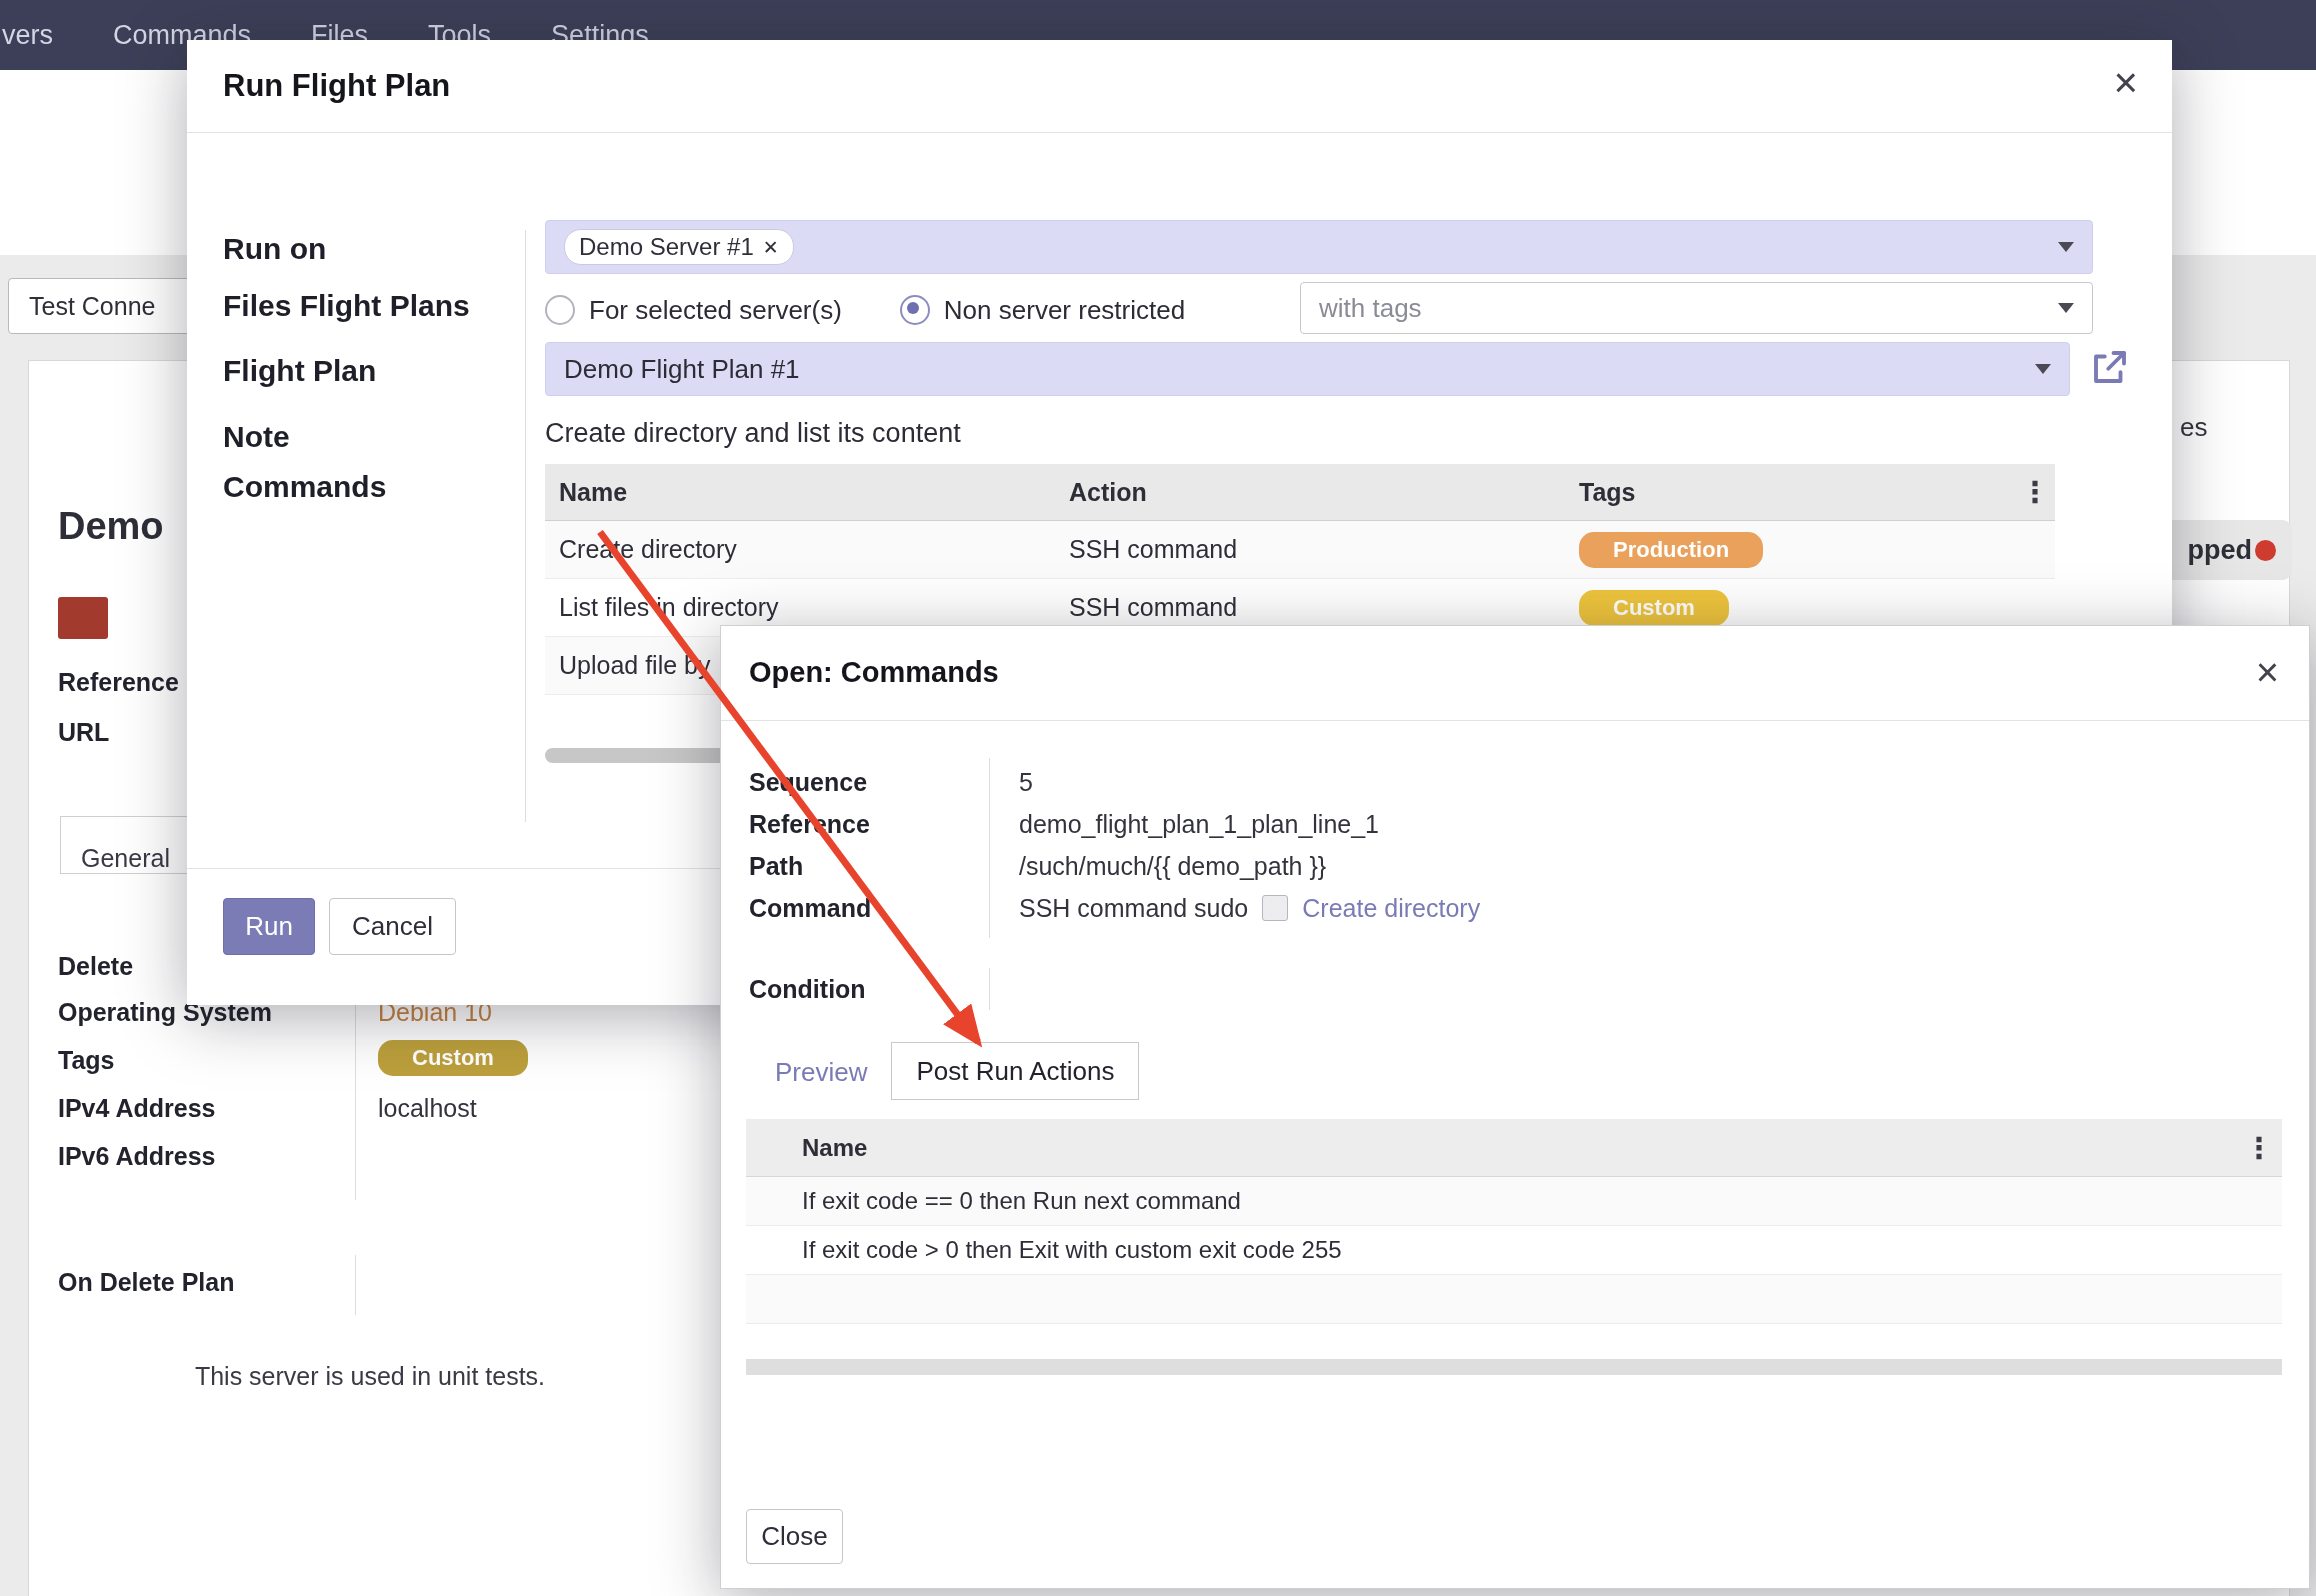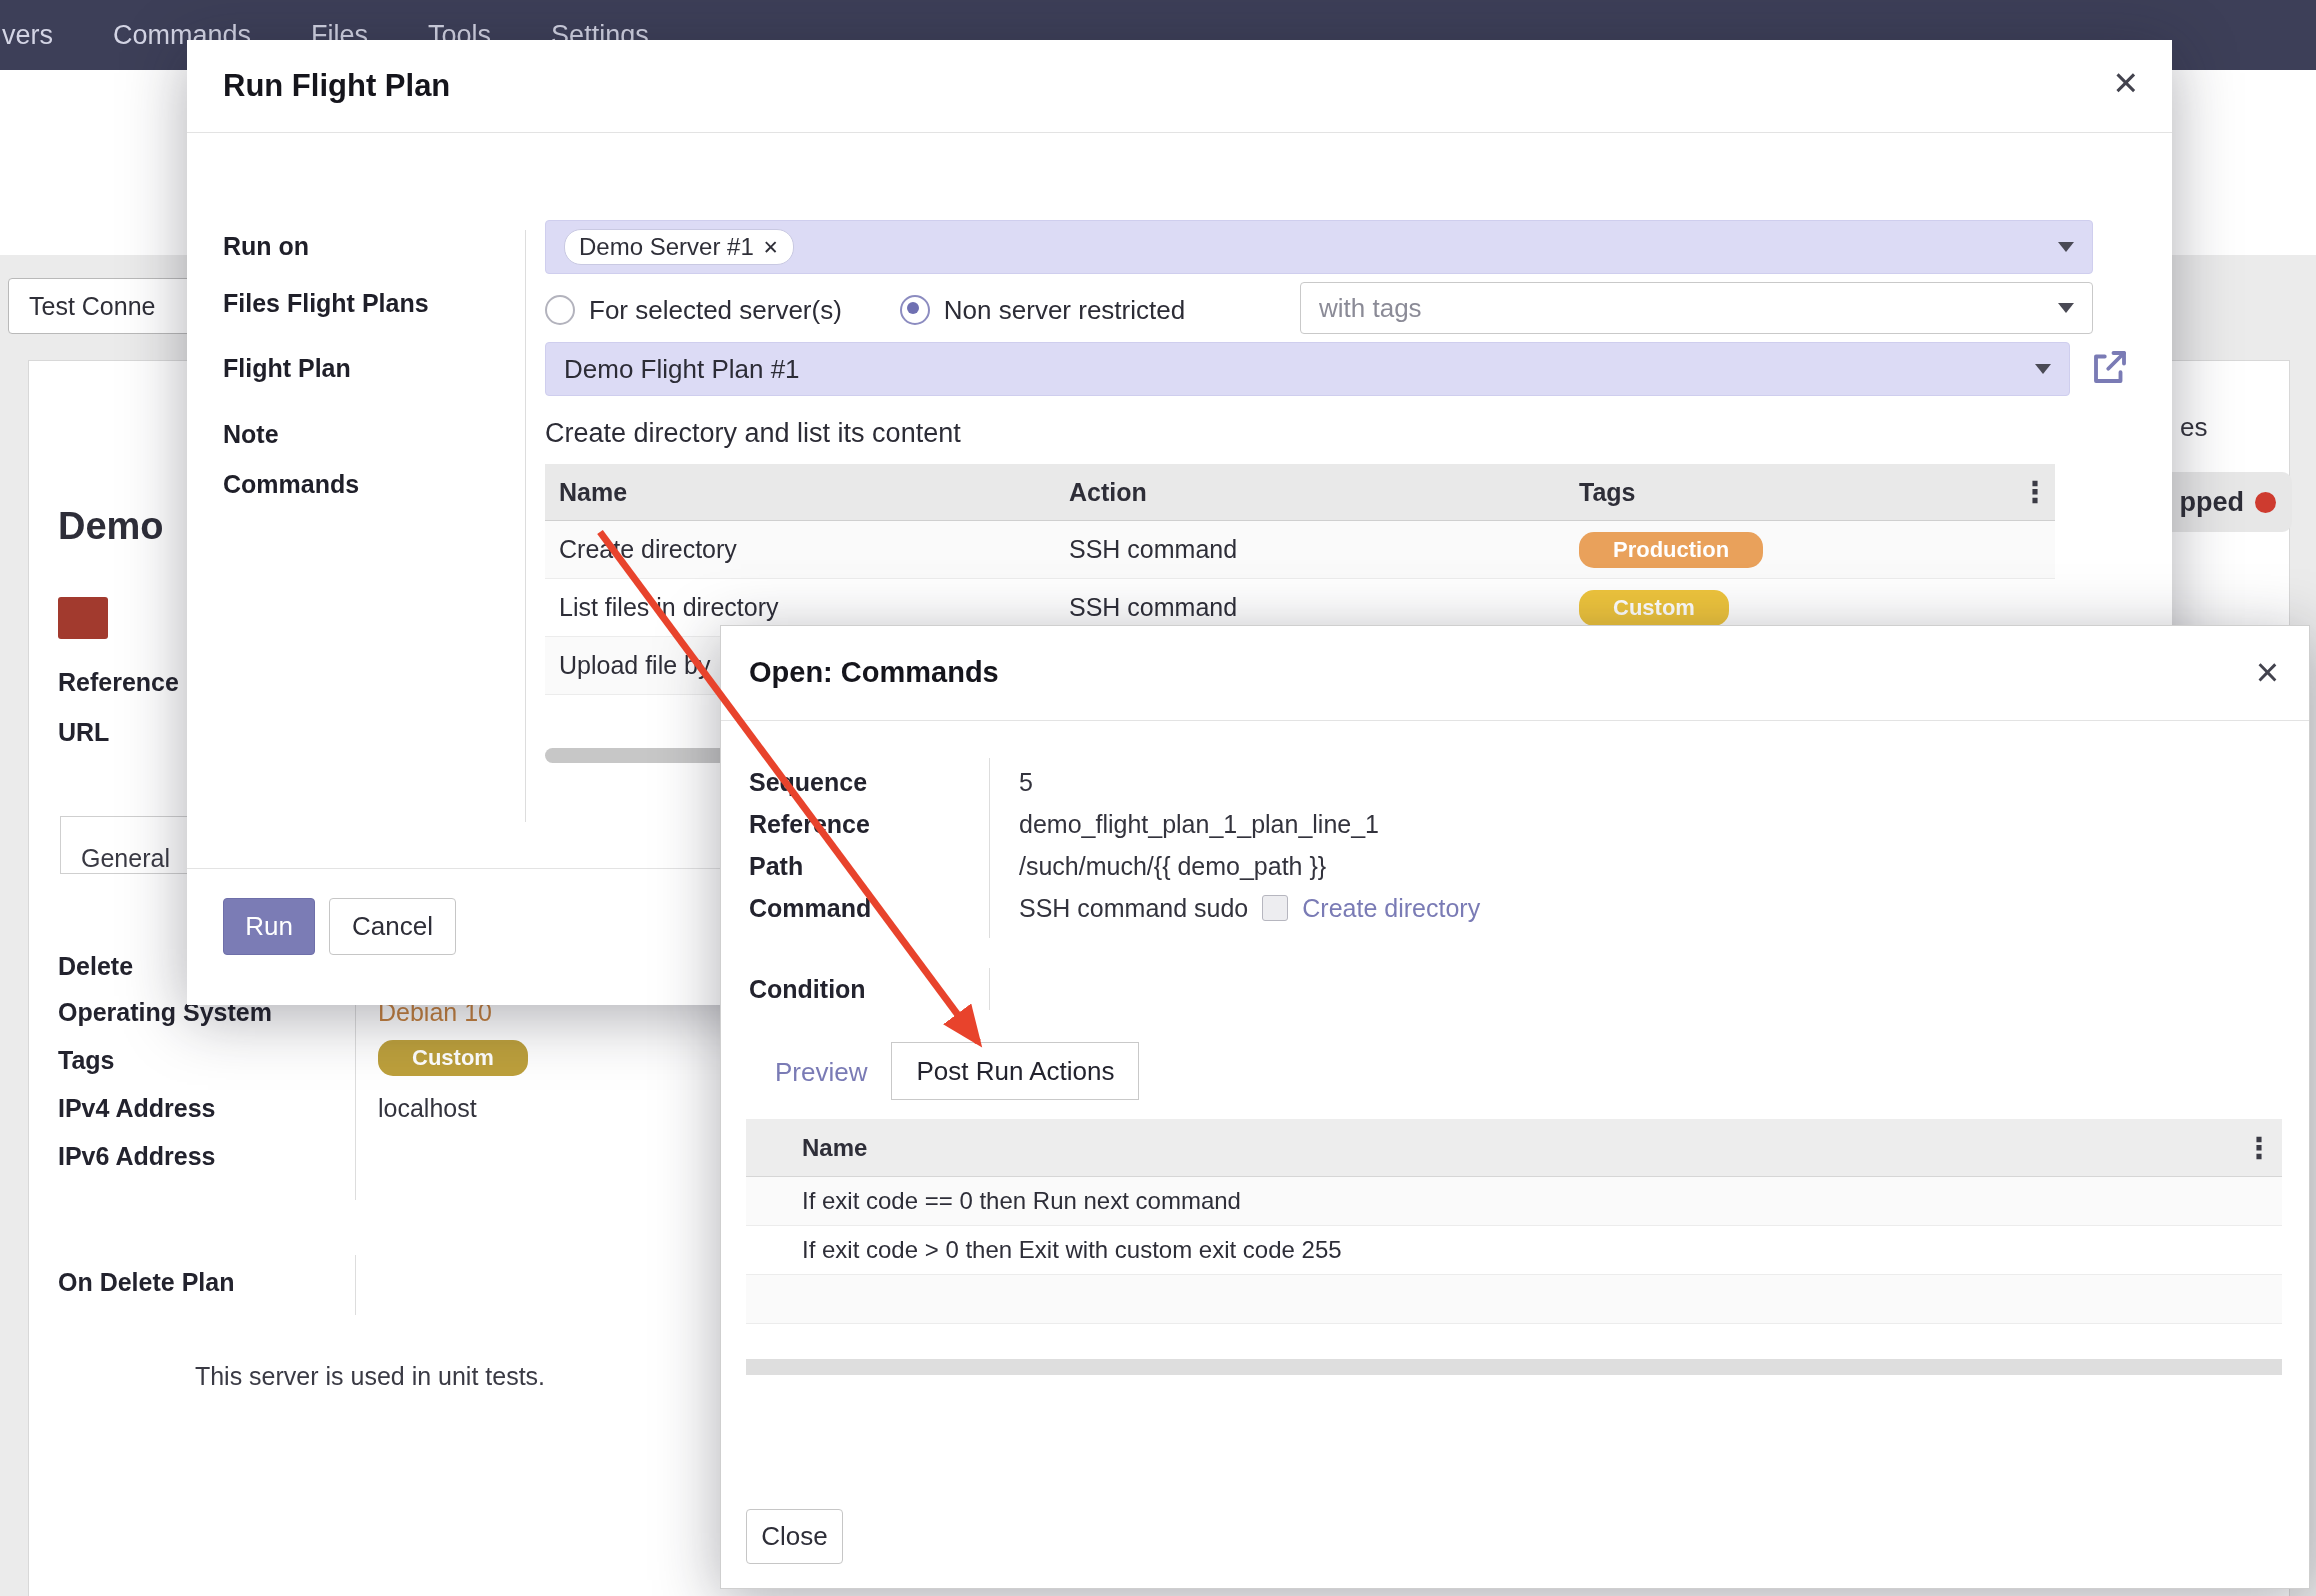--- a/index.html
+++ b/index.html
@@ -11,23 +11,23 @@
           display:flex;align-items:center;z-index:2}
   .nav-item{color:#d3d4e4;font-size:27px;padding:0 30px;cursor:pointer;white-space:nowrap}
   .nav-item:first-child{padding-left:2px}
   .header-strip{position:absolute;left:0;top:70px;width:2316px;height:185px;background:#fff}
   .test-btn{position:absolute;left:8px;top:278px;height:56px;width:212px;background:#fff;
             border:1px solid #b9b9b9;border-radius:4px;font-size:25px;color:#2f2f38;
             text-align:left;padding:0 0 0 20px;font-family:inherit;cursor:pointer}
   .card{position:absolute;left:28px;top:360px;width:2260px;height:1236px;background:#fff;
         border:1px solid #d8d8d8}
   .frag-notes{position:absolute;left:2180px;top:412px;font-size:26px;color:#33333d}
-  .status-badge{position:absolute;left:2080px;top:472px;width:196px;height:60px;background:#e7e7e7;
+  .status-badge{position:absolute;left:2080px;top:520px;width:196px;height:60px;background:#e7e7e7;
                 border-radius:10px;display:flex;align-items:center;justify-content:flex-end;
-                gap:11px;padding-right:16px}
+                gap:3px;padding-right:16px}
   .status-badge .txt{font-size:27px;font-weight:700;color:#2e2e38}
   .dot{width:21px;height:21px;border-radius:50%;background:#ce3b2f}
   .server-title{position:absolute;left:58px;top:505px;font-size:38px;font-weight:700;color:#2e2e39}
   .swatch{position:absolute;left:58px;top:597px;width:50px;height:42px;background:#a23a2e;border-radius:3px}
   .flabel{position:absolute;font-size:25px;font-weight:700;color:#23232e;white-space:nowrap}
   .fvalue{position:absolute;font-size:25px;color:#33333d;white-space:nowrap}
   .general-tab{position:absolute;left:60px;top:816px;width:132px;height:56px;background:#fff;
                border:1px solid #cfcfcf;display:flex;align-items:flex-end;padding-left:20px;
                font-size:25px;color:#3a3a44;cursor:pointer}
   .debian{color:#c5813f}
@@ -47,21 +47,21 @@
   .modal-title{position:absolute;font-weight:700;color:#15151c;white-space:nowrap}
   #run-modal .modal-title{left:36px;top:28px;font-size:31px}
   #cmd-modal .modal-title{left:28px;top:30px;font-size:29px}
   .modal-close{position:absolute;font-size:42px;color:#43434e;line-height:1;cursor:pointer}
   #run-modal .modal-close{right:34px;top:22px}
   #cmd-modal .modal-close{right:30px;top:26px;font-size:40px}
   .modal-hline{position:absolute;left:0;width:100%;height:1px;background:#e3e3e3}
 
   
   .rm-sep{left:338px;top:190px;height:592px}
-  .rm-label{position:absolute;left:36px;font-size:25px;font-weight:700;color:#1f1f29;white-space:nowrap}
+  .rm-label{position:absolute;left:36px;font-size:30px;font-weight:700;color:#1f1f29;white-space:nowrap}
   .purple-field{position:absolute;background:#dcdbf5;border:1px solid #cfceee;border-radius:4px;
                 display:flex;align-items:center;padding:0 18px;cursor:pointer}
   .purple-field .val{font-size:26px;color:#2c2c36}
   .caret{width:0;height:0;border-left:8px solid transparent;border-right:8px solid transparent;
          border-top:10px solid #4a4a55;margin-left:auto}
   .chip{display:inline-flex;align-items:center;gap:9px;background:#fff;border:1px solid #c9c9e2;
         border-radius:17px;padding:3px 14px;font-size:24px;color:#2f2f38}
   .chip .x{font-size:19px;font-weight:700;color:#2f2f38;cursor:pointer}
   .radio-row{position:absolute;left:358px;top:250px;height:40px;display:flex;align-items:center}
   .radio{width:26px;height:26px;border:2px solid #b3b3bd;border-radius:50%;background:#fff;

